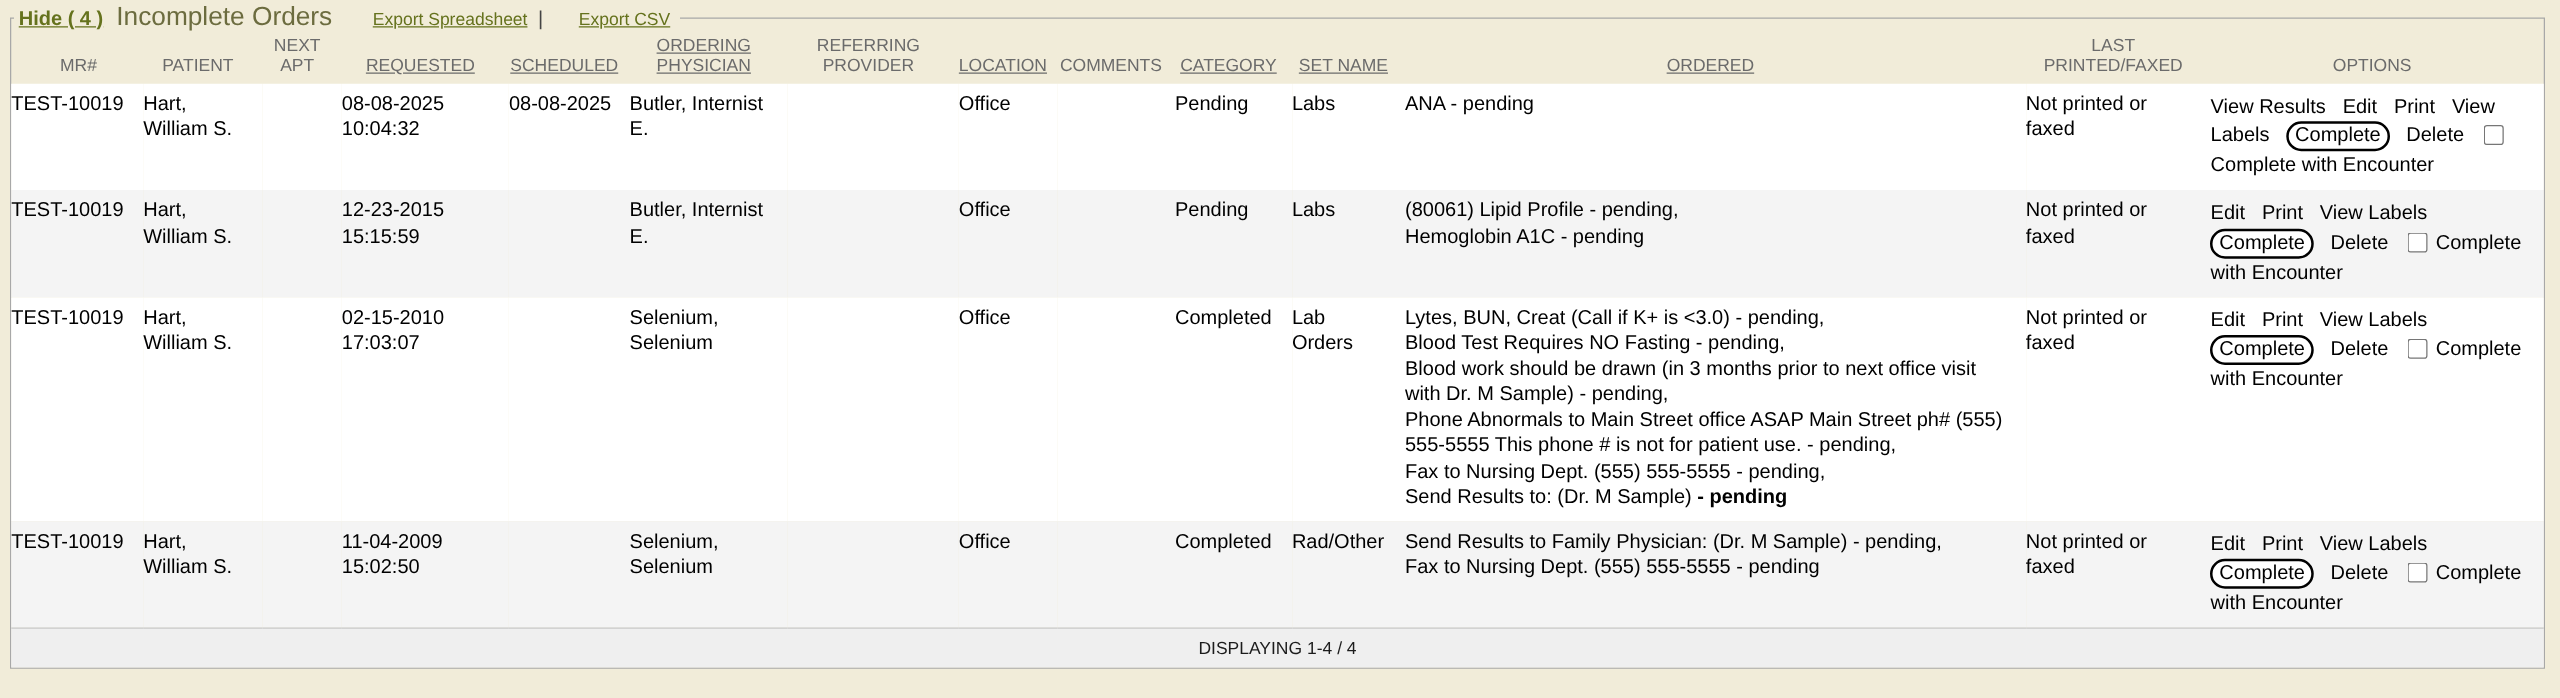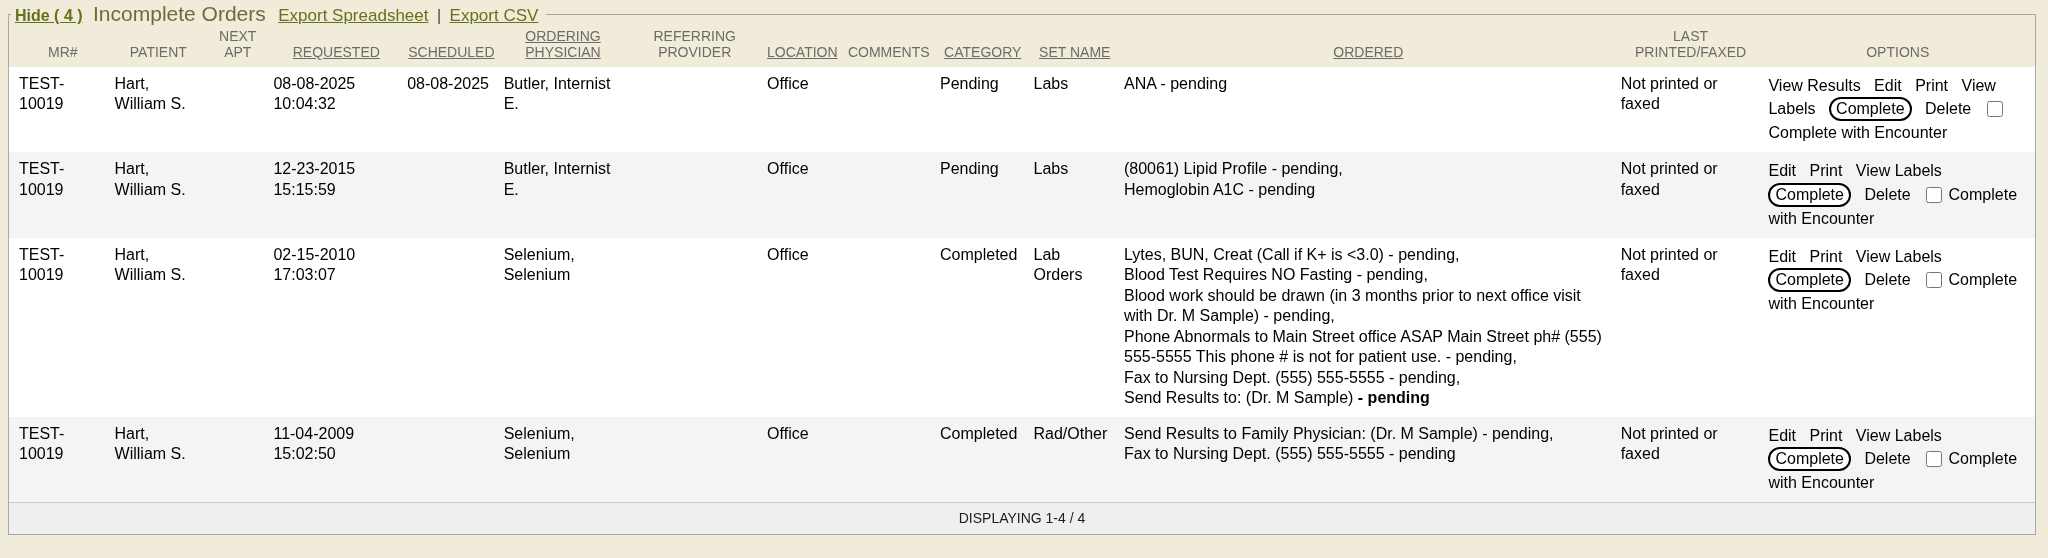--- a/index.html
+++ b/index.html
@@ -23,22 +23,22 @@
     white-space: nowrap;
   }
   .hide-link {
     color: #65721d; font-weight: bold; font-size: 16px;
     text-decoration: underline; cursor: pointer;
   }
   .panel-title {
     color: #6c6c3f; font-size: 21px; margin: 0 8px 0 6px;
   }
   .export-link {
-    color: #65721d; font-size: 17px;
-    text-decoration: underline; cursor: pointer;
+    color: #65721d; font-size: 14px;
+    text-decoration: underline; cursor: pointer; margin-left: 20px;
   }
   .legend-sep { color: #444; font-size: 16px; margin: 0 4px; }
 
   table.orders {
     width: 100%;
     border-collapse: collapse;
     table-layout: fixed;
   }
   th {
     font-size: 14px; font-weight: normal; color: #6b6b6b;
@@ -49,21 +49,21 @@
   a.sort {
     color: #6b6b6b; text-decoration: underline; cursor: pointer;
   }
   td {
     font-size: 16px; line-height: 1.28;
     vertical-align: top;
     padding: 7px 8px 8px 0;
     white-space: pre-line;
     word-wrap: break-word;
   }
-  td:first-child { padding-left: 10px; }
+  td:first-child { }
   tbody tr { background: #ffffff; }
   tbody tr.alt { background: #f4f4f4; }
   .ordered-line { white-space: normal; }
   .bold-seg { font-weight: bold; }
 
   td.options-cell { line-height: 1.45; white-space: normal; }
   .opt-link { cursor: pointer; margin-right: 9px; }
   .complete-btn {
     display: inline-block;
     border: 2px solid #000;

